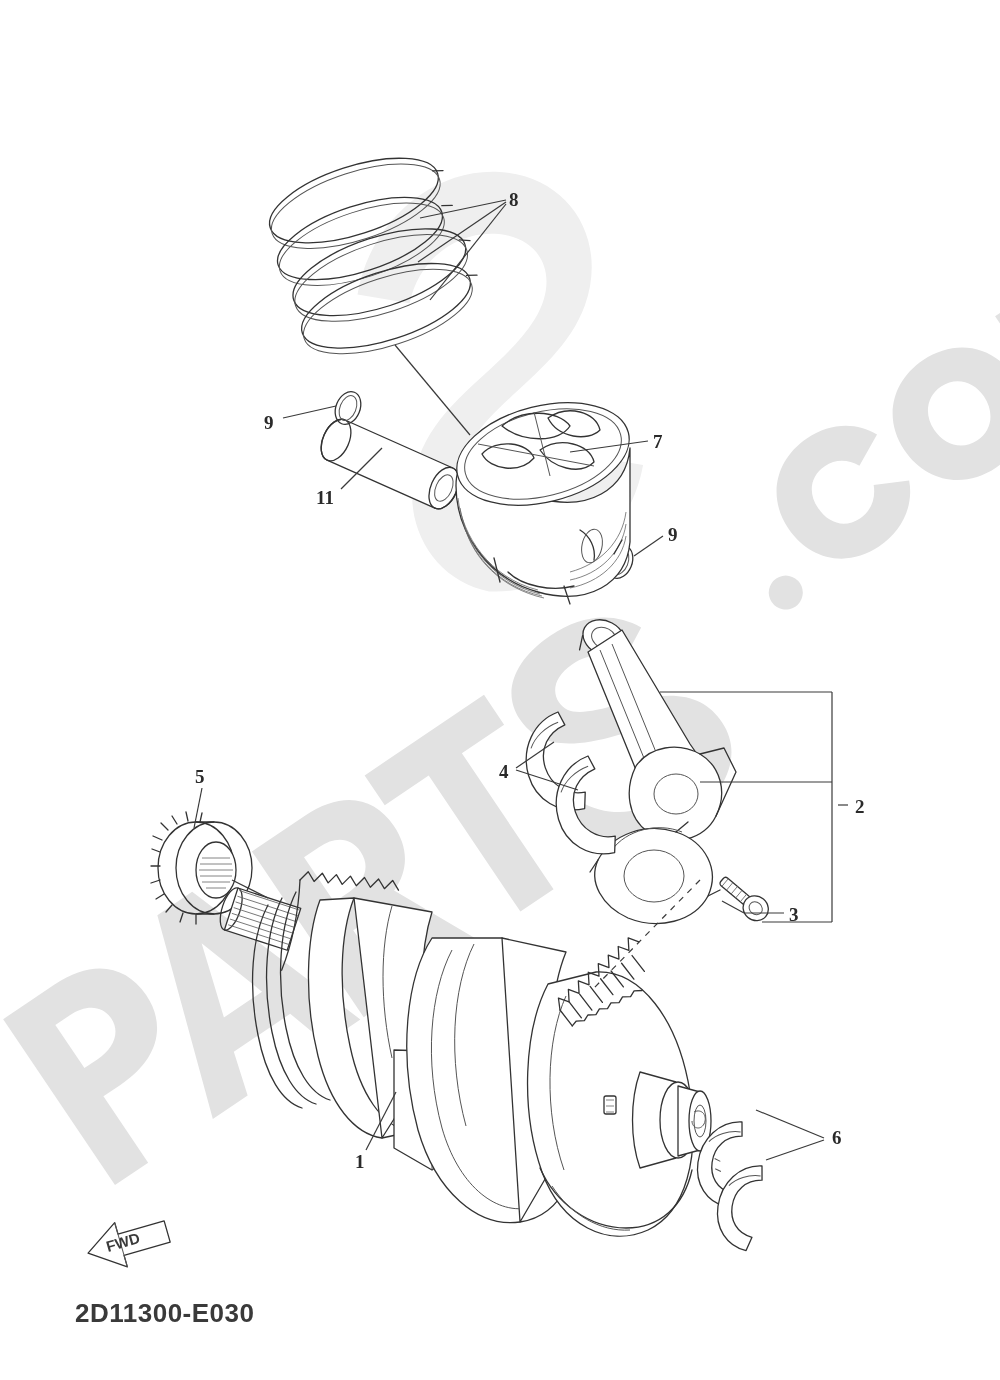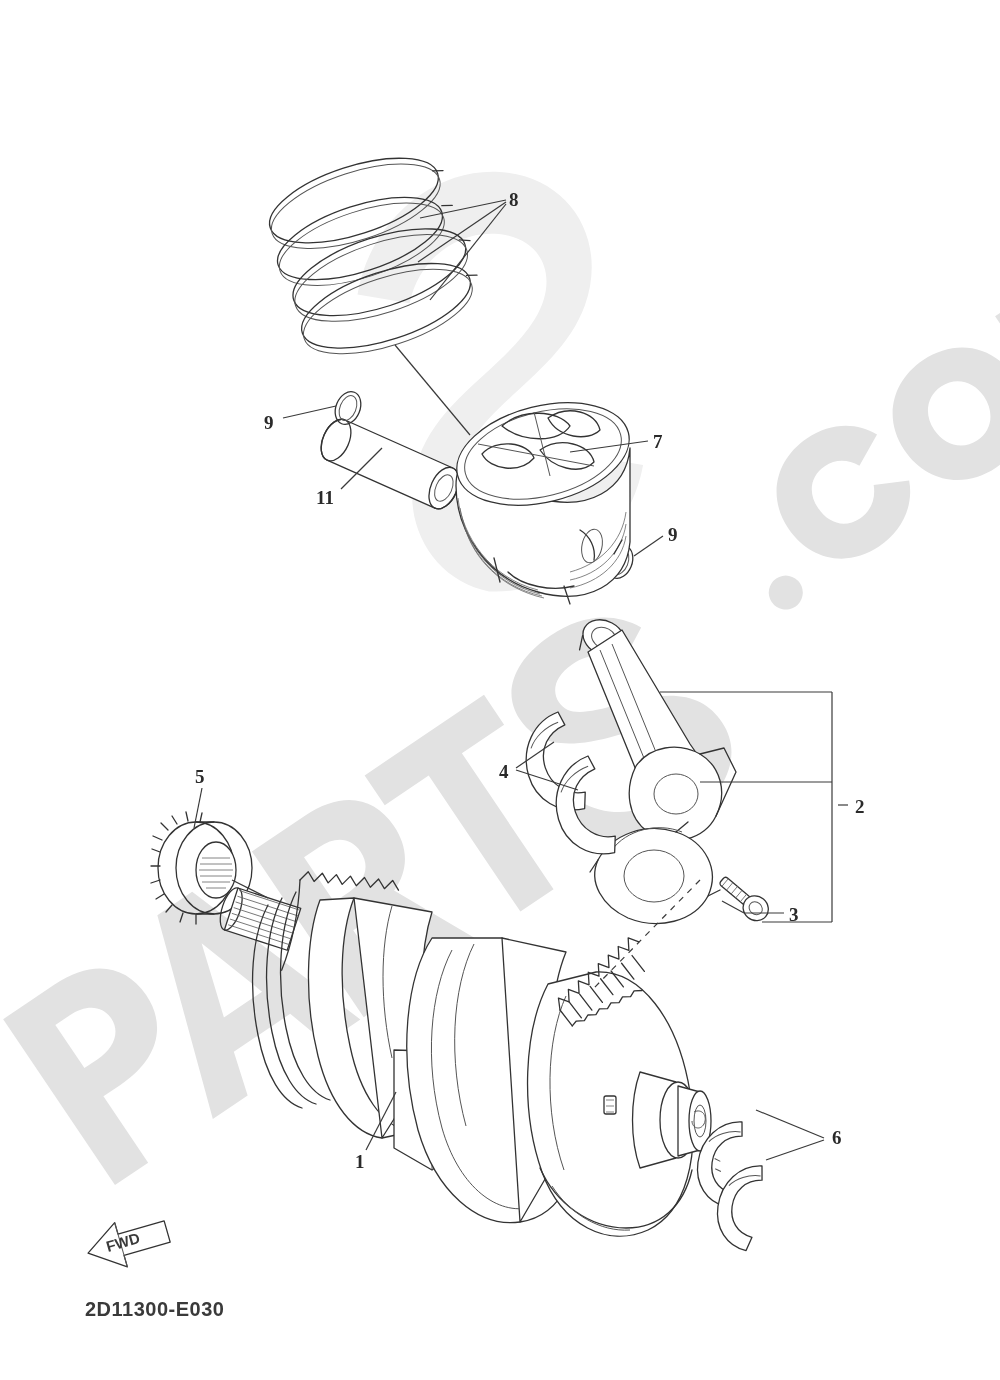--- a/index.html
+++ b/index.html
@@ -6,22 +6,22 @@
   body{width:1000px;height:1380px;position:relative;overflow:hidden;
        font-family:"Liberation Sans",sans-serif;color:#1a1a1a;}
   #stage{position:absolute;inset:0;width:1000px;height:1380px;}
   .layer{position:absolute;left:0;top:0;width:1000px;height:1380px;}
   #wm{z-index:1;}
   #art{z-index:2;}
   #labels{z-index:3;}
   .callout{position:absolute;font-family:"Liberation Serif",serif;
            font-size:19px;font-weight:700;color:#2a2a2a;letter-spacing:0;
            line-height:1;white-space:nowrap;}
-  #diagcode{position:absolute;left:85px;top:1298px;font-family:"Liberation Sans",sans-serif;
-            font-size:20px;font-weight:700;color:#3a3a3a;letter-spacing:.5px;}
+  #diagcode{position:absolute;left:75px;top:1298px;font-family:"Liberation Sans",sans-serif;
+            font-size:26px;font-weight:700;color:#3a3a3a;letter-spacing:.5px;}
   .fwdtxt{font-family:"Liberation Sans",sans-serif;font-size:15px;font-weight:700;fill:#3a3a3a;}
 </style>
 </head>
 <body>
 
 <div id="stage">
 
   <svg class="layer" id="wm" viewBox="0 0 1000 1380">
     <g fill="#e2e2e2" transform="translate(115,1185) rotate(-34)">
 

